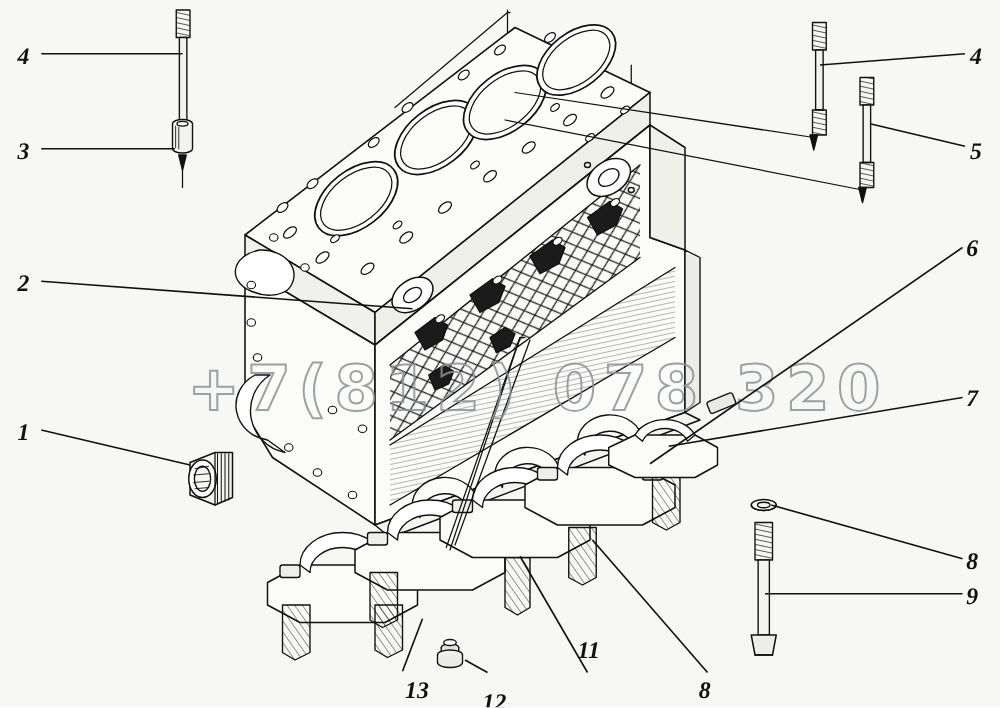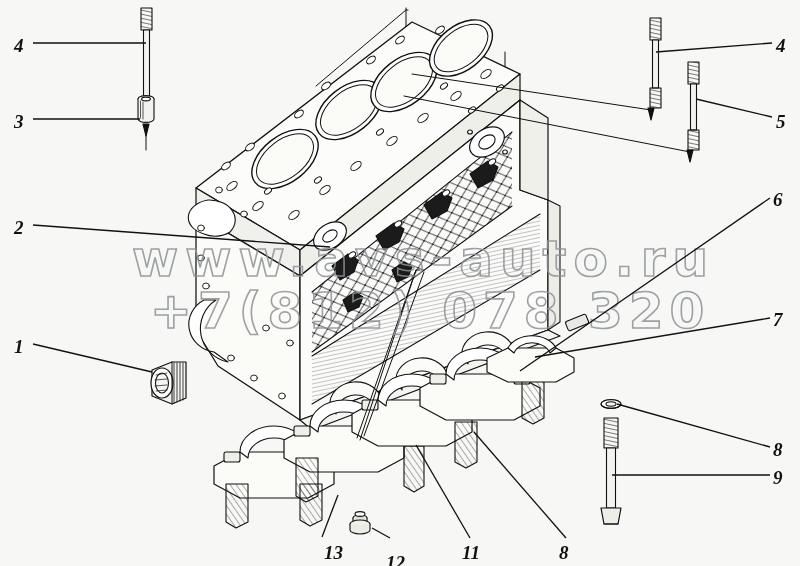--- a/index.html
+++ b/index.html
@@ -327,21 +327,20 @@
       <path d="M687 150 L693 150 L690 162 Z" fill="#111" stroke="#111"></path>
       <path d="M404 96 L690 152" stroke="#111" stroke-width="1"></path>
 
       <path d="M360 440 L416 270 L420 270" stroke="#111" stroke-width="1"></path>
       <path d="M357 438 L416 270" stroke="#111" stroke-width="1"></path>
       <path d="M364 436 L424 272" stroke="#111" stroke-width="1"></path>
     </g>
   </svg>
 
   <div id="watermark">
-    <div class="wm wm-url">www.avs-auto.ru</div>
     <div class="wm wm-phone">+7(812) 078 320</div>
   </div>
 
   <svg id="leaders" viewBox="0 0 800 566">
       <polyline points="33,43 146,43" fill="none" stroke="#111111" stroke-width="1.3"></polyline>
       <polyline points="33,119 140,119" fill="none" stroke="#111111" stroke-width="1.3"></polyline>
       <polyline points="33,225 330,247" fill="none" stroke="#111111" stroke-width="1.3"></polyline>
       <polyline points="33,344 152,372" fill="none" stroke="#111111" stroke-width="1.3"></polyline>
       <polyline points="772,43 656,52" fill="none" stroke="#111111" stroke-width="1.3"></polyline>
       <polyline points="772,117 696,99" fill="none" stroke="#111111" stroke-width="1.3"></polyline>
@@ -360,18 +359,18 @@
       <div class="callout" style="left: 14px; top: 112px;">3</div>
       <div class="callout" style="left: 14px; top: 218px;">2</div>
       <div class="callout" style="left: 14px; top: 337px;">1</div>
       <div class="callout" style="left: 776px; top: 36px;">4</div>
       <div class="callout" style="left: 776px; top: 112px;">5</div>
       <div class="callout" style="left: 773px; top: 190px;">6</div>
       <div class="callout" style="left: 773px; top: 310px;">7</div>
       <div class="callout" style="left: 773px; top: 440px;">8</div>
       <div class="callout" style="left: 773px; top: 468px;">9</div>
       <div class="callout" style="left: 559px; top: 543px;">8</div>
-      <div class="callout" style="left: 462px; top: 543px;">11</div>
+      <div class="callout" style="left: 462px; top: 511px;">11</div>
       <div class="callout" style="left: 386px; top: 553px; font-style: italic;">12</div>
       <div class="callout" style="left: 314px; top: 543px; margin-left: 10px;">13</div>
     </div>
 
 </div>
 
 </body></html>

